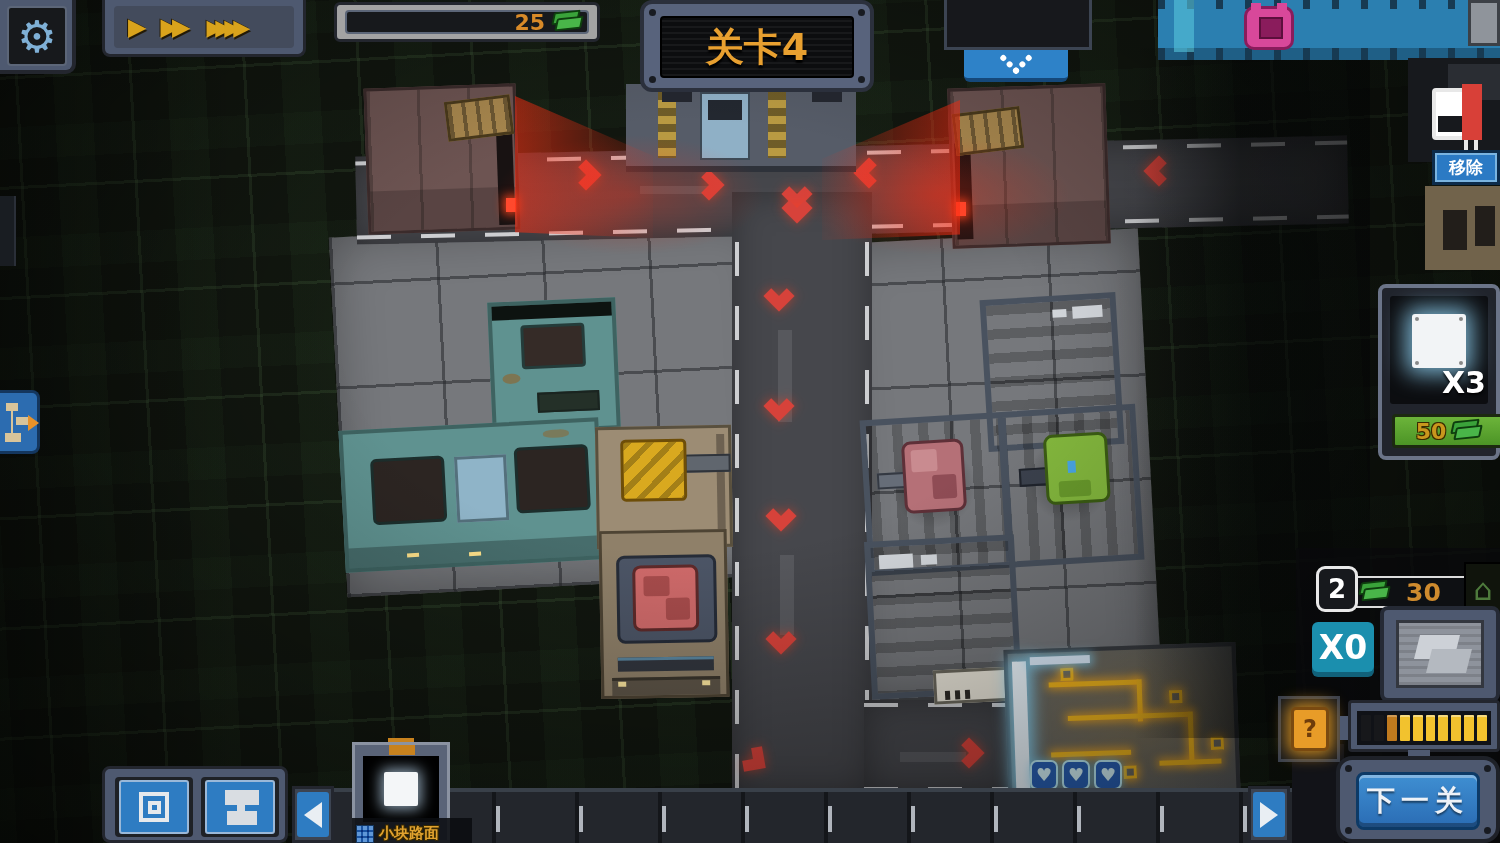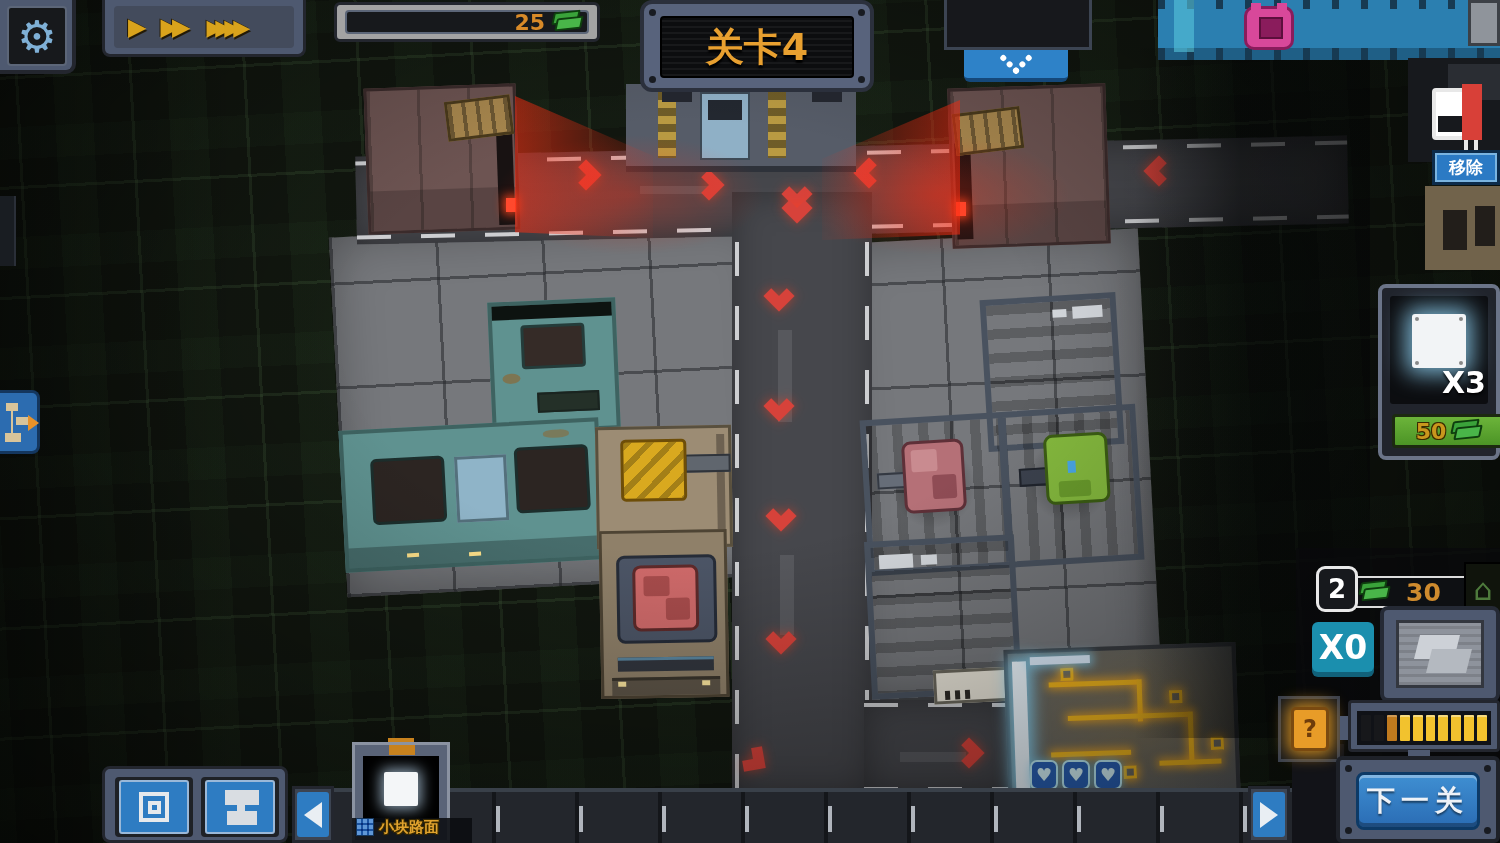--- a/index.html
+++ b/index.html
@@ -353,21 +353,21 @@
         <div class="seg filled"></div>
         <div class="seg filled"></div>
         <div class="seg filled"></div>
         <div class="seg filled"></div>
         <div class="seg filled"></div>
         <div class="seg filled"></div>
       </div>
   </div>
   <div class="p" style="left:1408px;top:750px;width:22px;height:12px;background:#4e5970"></div>
 
-  <div class="p" style="left:1336px;top:756px;width:164px;height:87px;background:#4e5970;border:4px solid #1e2128;border-radius:6px">
+  <div class="p" style="left:1336px;top:756px;width:164px;height:87px;background:#4e5970;border:4px solid #1e2128;border-radius:16px">
     <div class="p screw" style="left:5px;top:5px"></div>
     <div class="p screw" style="right:5px;top:5px"></div>
     <div class="p screw" style="left:5px;bottom:5px"></div>
     <div class="p screw" style="right:5px;bottom:5px"></div>
     <div class="p bluebtn" style="left:16px;top:12px;width:124px;height:58px;display:flex;align-items:center;justify-content:center;font-size:28px;font-weight:bold;color:#eef2f7;letter-spacing:6px;text-shadow:0 2px 2px rgba(0,0,0,.5)">下一关</div>
   </div>
 
   <div class="p" style="left:102px;top:766px;width:186px;height:77px;background:#4e5970;border:3px solid #23262e;border-radius:8px">
     <div class="p" style="left:10px;top:8px;width:78px;height:60px;background:#1e2126;border-radius:4px">
       <div class="p" style="left:4px;top:3px;width:70px;height:54px;background:#2e7cc2;border:2px solid #9ab8d8;border-radius:3px;display:flex;align-items:center;justify-content:center">
@@ -399,18 +399,18 @@
     </div>
   </div>
 
   <div class="p" style="left:388px;top:738px;width:26px;height:105px;background:#c8821e"></div>
   <div class="p" style="left:352px;top:742px;width:98px;height:101px;background:#5a6478;border:3px solid #8b93a2">
     <div class="p" style="left:34px;top:0;width:26px;height:10px;background:#c8821e"></div>
     <div class="p" style="left:8px;top:11px;width:76px;height:66px;background:#000">
       <div class="p" style="left:21px;top:16px;width:34px;height:34px;background:#f4f6f8;border-radius:2px;box-shadow:0 0 14px 3px rgba(200,230,255,.7)"></div>
     </div>
   </div>
-  <div class="p" style="left:352px;top:818px;width:120px;height:25px;background:rgba(10,12,16,.88);display:flex;align-items:flex-start">
+  <div class="p" style="left:352px;top:818px;width:120px;height:25px;background:rgba(10,12,16,.88);display:flex;align-items:flex-end">
     <div style="width:18px;height:18px;margin-left:4px;background:repeating-linear-gradient(90deg,#9cc4ea 0 4px,#2a6cb0 4px 6px),repeating-linear-gradient(0deg,#9cc4ea 0 4px,#2a6cb0 4px 6px);background-blend-mode:multiply;border:1px solid #14365e"></div>
     <span class="outline-txt" style="color:#e0a22e;font-size:15px;font-weight:bold;margin-left:5px">小块路面</span>
   </div>
 
 </div>
 
 </body></html>

